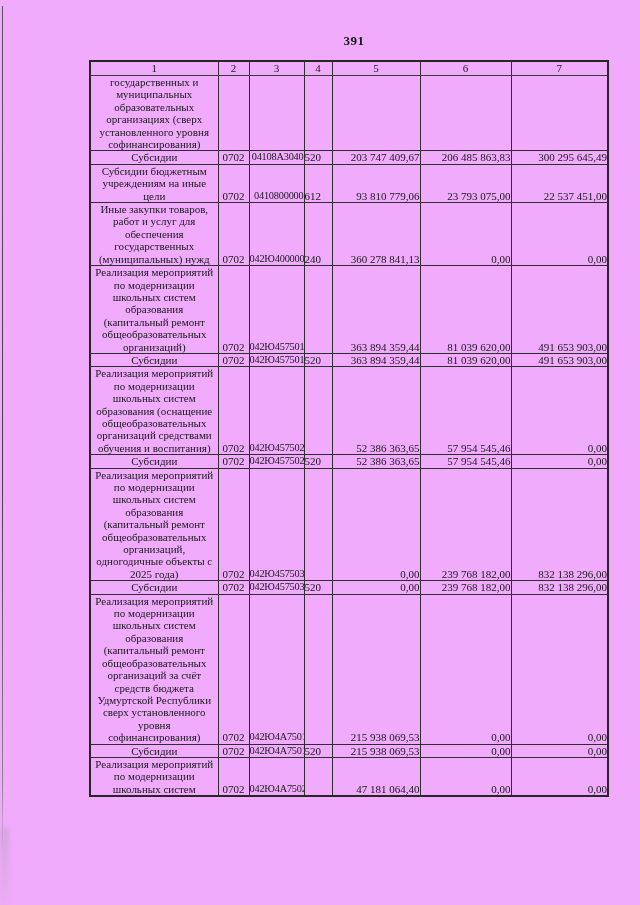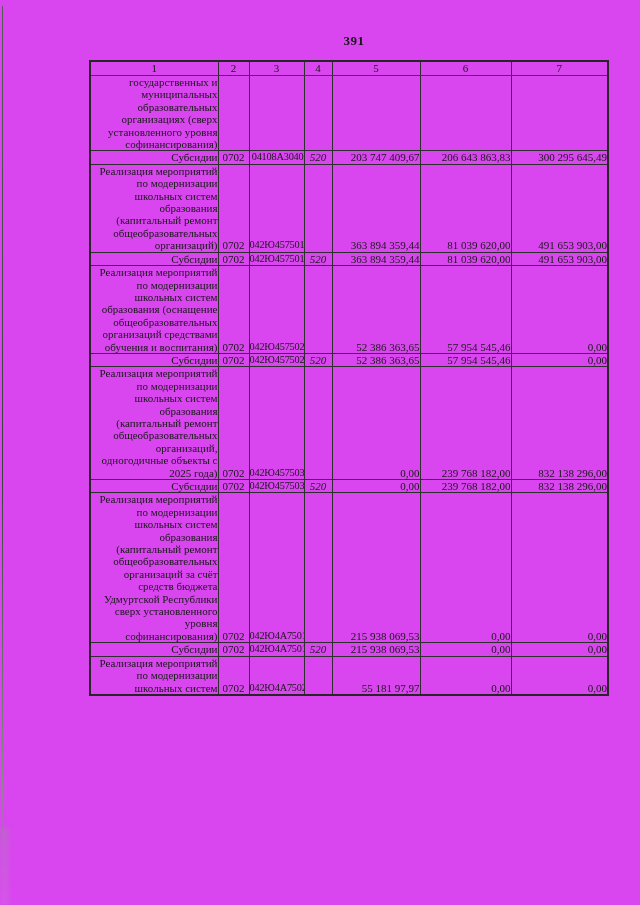--- a/index.html
+++ b/index.html
@@ -4,21 +4,21 @@
 <style>
   html,body{margin:0;padding:0;}
   body{
     width:640px;height:905px;background:#ffffff;
     font-family:"Liberation Serif", serif;
     color:#1b1b1b;
     position:relative;
     overflow:hidden;
   }
   .page{
-    position:absolute;inset:0;background:#d946ef;
+    position:absolute;inset:0;background:#f0abfc;
   }
   
   .scan-line-left{
     position:absolute;left:2px;top:6px;width:1px;height:845px;
     background:linear-gradient(180deg,#5a5a5a 0%,#3f3f3f 55%,#8a8a8a 92%,rgba(150,150,150,0) 100%);
   }
   .scan-smudge{
     position:absolute;left:0;top:828px;width:9px;height:77px;
     background:linear-gradient(180deg,rgba(150,150,150,0.28),rgba(190,190,190,0.12));
     filter:blur(2px);
@@ -39,30 +39,30 @@
     padding:0;
     overflow:hidden;
   }
   table.budget th{
     font-weight:normal;font-size:11px;height:13px;
     text-align:center;vertical-align:middle;
     border-bottom:1.5px solid #3a3a3a;
     box-shadow:0 1px 0 rgba(130,130,130,0.35);
   }
   td.c1{
-    text-align:right;vertical-align:top;
+    text-align:center;vertical-align:top;
     padding:0 2px 0 3px;
     white-space:pre-line;
   }
   td.c2{ text-align:center;vertical-align:bottom;white-space:nowrap;margin-left:34px; }
   td.c3{
     text-align:right;vertical-align:bottom;white-space:nowrap;
     font-size:10.3px;letter-spacing:-0.2px;
   }
-  td.c4{ text-align:center;vertical-align:bottom;white-space:nowrap;font-style:italic; }
+  td.c4{ vertical-align:bottom;white-space:nowrap; }
   td.c5, td.c6, td.c7{
     text-align:right;vertical-align:bottom;white-space:nowrap;
     padding:0 2px 0 0;
     font-family:Liberation Serif, serif;
   }
 </style>
 </head>
 <body>
 
 <div class="page">
@@ -107,22 +107,46 @@
           <td class="c5"></td>
           <td class="c6"></td>
           <td class="c7"></td>
         </tr>
         <tr>
           <td class="c1">Субсидии</td>
           <td class="c2">0702</td>
           <td class="c3">04108А3040</td>
           <td class="c4">520</td>
           <td class="c5">203 747 409,67</td>
-          <td class="c6">206 643 863,83</td>
+          <td class="c6">206 485 863,83</td>
           <td class="c7">300 295 645,49</td>
+        </tr>
+        <tr>
+          <td class="c1">Субсидии бюджетным
+учреждениям на иные
+цели</td>
+          <td class="c2">0702</td>
+          <td class="c3">0410800000</td>
+          <td class="c4">612</td>
+          <td class="c5">93 810 779,06</td>
+          <td class="c6">23 793 075,00</td>
+          <td class="c7">22 537 451,00</td>
+        </tr>
+        <tr>
+          <td class="c1">Иные закупки товаров,
+работ и услуг для
+обеспечения
+государственных
+(муниципальных) нужд</td>
+          <td class="c2">0702</td>
+          <td class="c3">042Ю400000</td>
+          <td class="c4">240</td>
+          <td class="c5">360 278 841,13</td>
+          <td class="c6">0,00</td>
+          <td class="c7">0,00</td>
         </tr>
         <tr>
           <td class="c1">Реализация мероприятий
 по модернизации
 школьных систем
 образования
 (капитальный ремонт
 общеобразовательных
 организаций)</td>
           <td class="c2">0702</td>
@@ -220,20 +244,20 @@
           <td class="c6">0,00</td>
           <td class="c7">0,00</td>
         </tr>
         <tr>
           <td class="c1">Реализация мероприятий
 по модернизации
 школьных систем</td>
           <td class="c2">0702</td>
           <td class="c3">042Ю4А7502</td>
           <td class="c4"></td>
-          <td class="c5">55 181 97,97</td>
+          <td class="c5">47 181 064,40</td>
           <td class="c6">0,00</td>
           <td class="c7">0,00</td>
         </tr>
       </tbody>
   </table>
 
 </div>
 
 </body></html>

